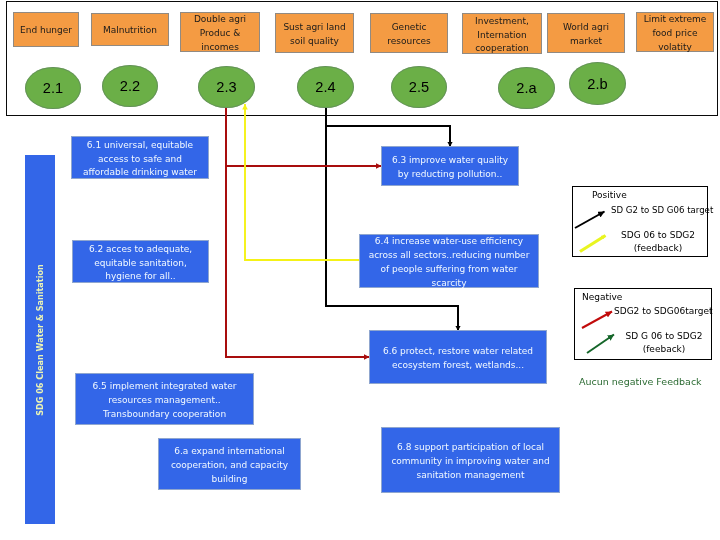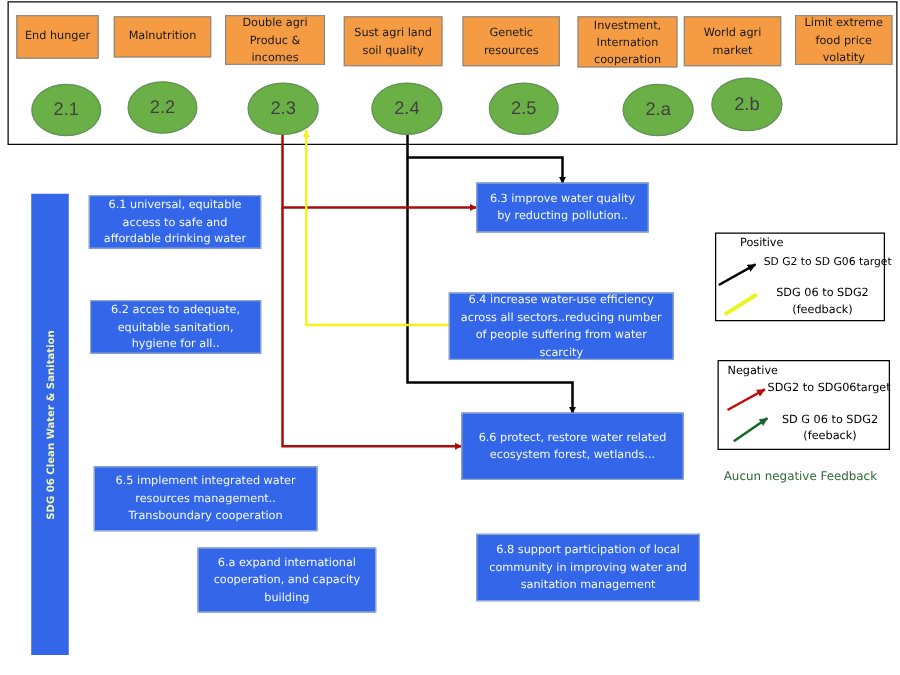--- a/index.html
+++ b/index.html
@@ -8,21 +8,21 @@
   #stage{position:absolute;left:0;top:0;width:720px;height:540px;}
   .abs{position:absolute;box-sizing:border-box;}
 
   
   #top-panel{left:6px;top:1px;width:712px;height:115px;border:1.5px solid #0a0a0a;}
   .goal-box{background:#F49B43;border:1px solid #918A82;color:#1a1a1a;
             display:flex;align-items:center;justify-content:center;text-align:center;
             font-size:9px;line-height:13.7px;}
   .goal-ell{background:#6BAF47;box-shadow:0 0 0 1px rgba(95,128,100,0.62) inset;border-radius:50%;
             display:flex;align-items:center;justify-content:center;
-            color:#404040;font-size:14.6px;font-family:"Liberation Sans",sans-serif;}
+            color:#000000;font-size:14.6px;font-family:"Liberation Sans",sans-serif;}
 
   
   #sdg-bar{left:25px;top:155px;width:30px;height:369px;background:#3366E8;}
   #sdg-bar span{position:absolute;left:50%;top:50%;
        transform:translate(-50%,-50%) rotate(-90deg);white-space:nowrap;
        font-size:8.1px;font-weight:bold;color:#ECF4B4;}
 
   .tgt{background:#3366E8;border:1px solid #8fa6cf;color:#f2f9ff;
        display:flex;align-items:center;justify-content:center;text-align:center;
        font-size:9px;line-height:13.8px;}
@@ -137,21 +137,21 @@
 
     <path d="M226,166 L226,357 L369.5,357" fill="none" stroke="#A80D0D" stroke-width="2" marker-end="url(#ahred)"></path>
 
     <path d="M359.5,260 L245,260 L245,104" fill="none" stroke="#F5F216" stroke-width="1.9" marker-end="url(#ahyellow)"></path>
   </svg>
 
   <div class="abs" id="sdg-bar">
     <span>SDG 06 Clean Water &amp; Sanitation</span>
   </div>
 
-  <div class="abs tgt" style="left:71px;top:156px;width:138px;height:43px">
+  <div class="abs tgt" style="left:71px;top:136px;width:138px;height:43px">
     <span>
         <span class="ln">6.1 universal, equitable</span>
         <span class="ln">access to safe and</span>
         <span class="ln">affordable drinking water</span>
       </span>
     </div>
   <div class="abs tgt" style="left:72px;top:240px;width:137px;height:43px">
     <span>
         <span class="ln">6.2 acces to adequate,</span>
         <span class="ln">equitable sanitation,</span>
@@ -184,21 +184,21 @@
         <span class="ln">of people suffering from water</span>
         <span class="ln">scarcity</span>
       </span>
     </div>
   <div class="abs tgt" style="left:369px;top:330px;width:178px;height:54px">
     <span>
         <span class="ln">6.6 protect, restore water related</span>
         <span class="ln">ecosystem forest, wetlands...</span>
       </span>
     </div>
-  <div class="abs tgt" style="left:381px;top:427px;width:179px;height:54px">
+  <div class="abs tgt" style="left:381px;top:427px;width:179px;height:66px">
     <span>
         <span class="ln">6.8 support participation of local</span>
         <span class="ln">community in improving water and</span>
         <span class="ln">sanitation management</span>
       </span>
     </div>
 
   <div class="abs legend" style="left:572px;top:186px;width:136px;height:71px"></div>
   <div class="abs lg-title" style="left:592px;top:190px">Positive</div>
   <div class="abs lg-text" style="left:611px;top:204px;font-size:8.6px">

